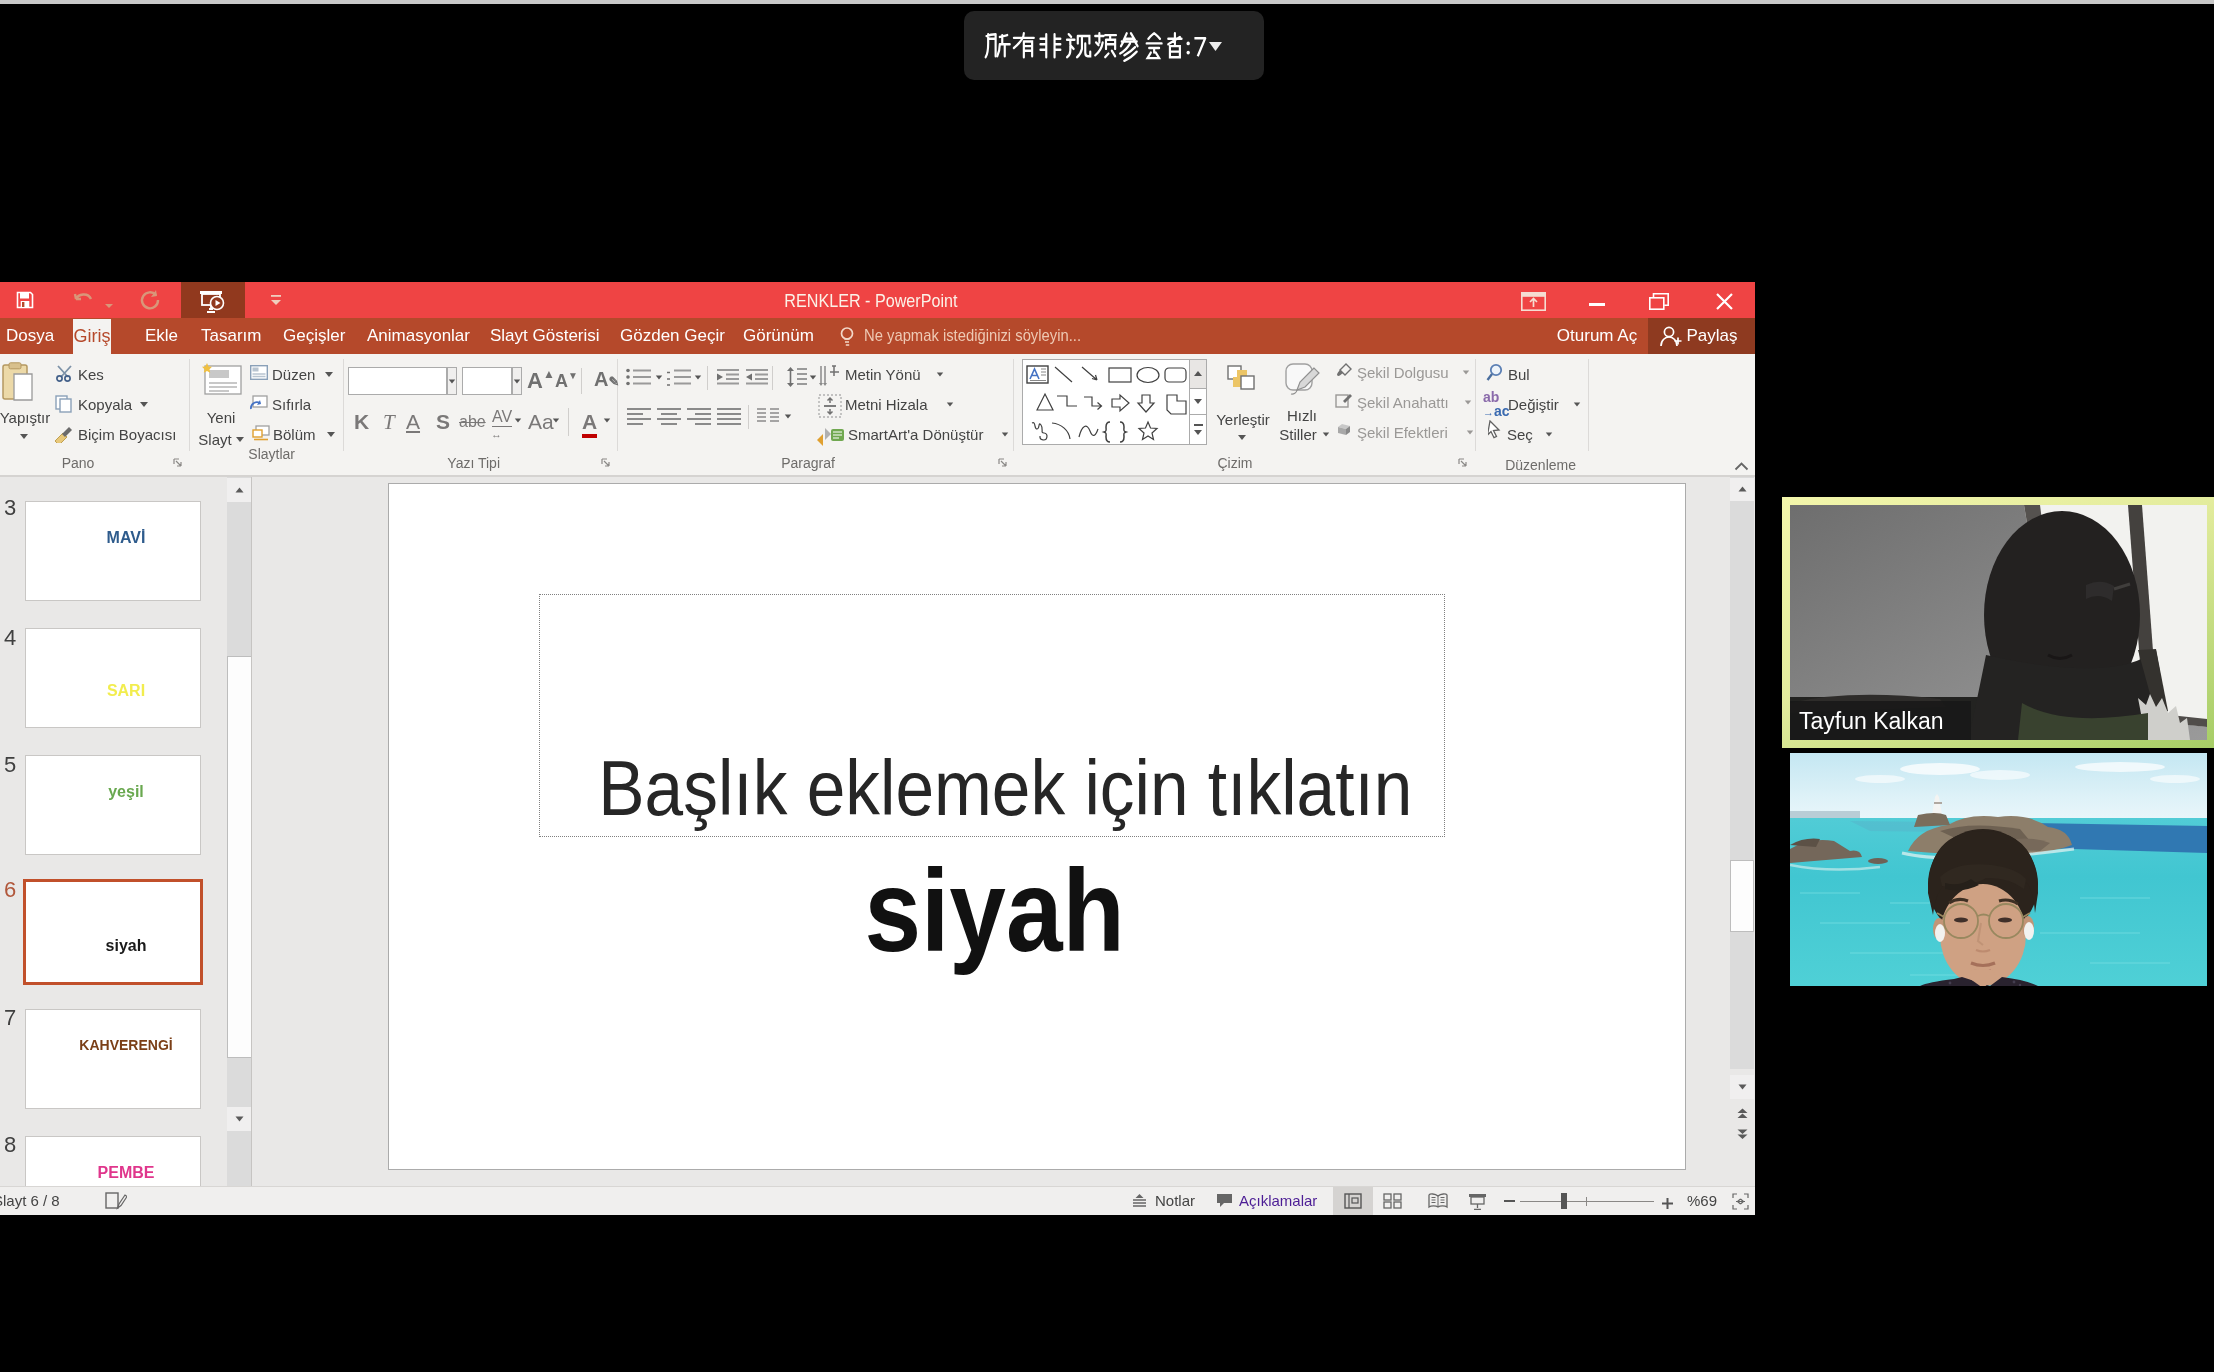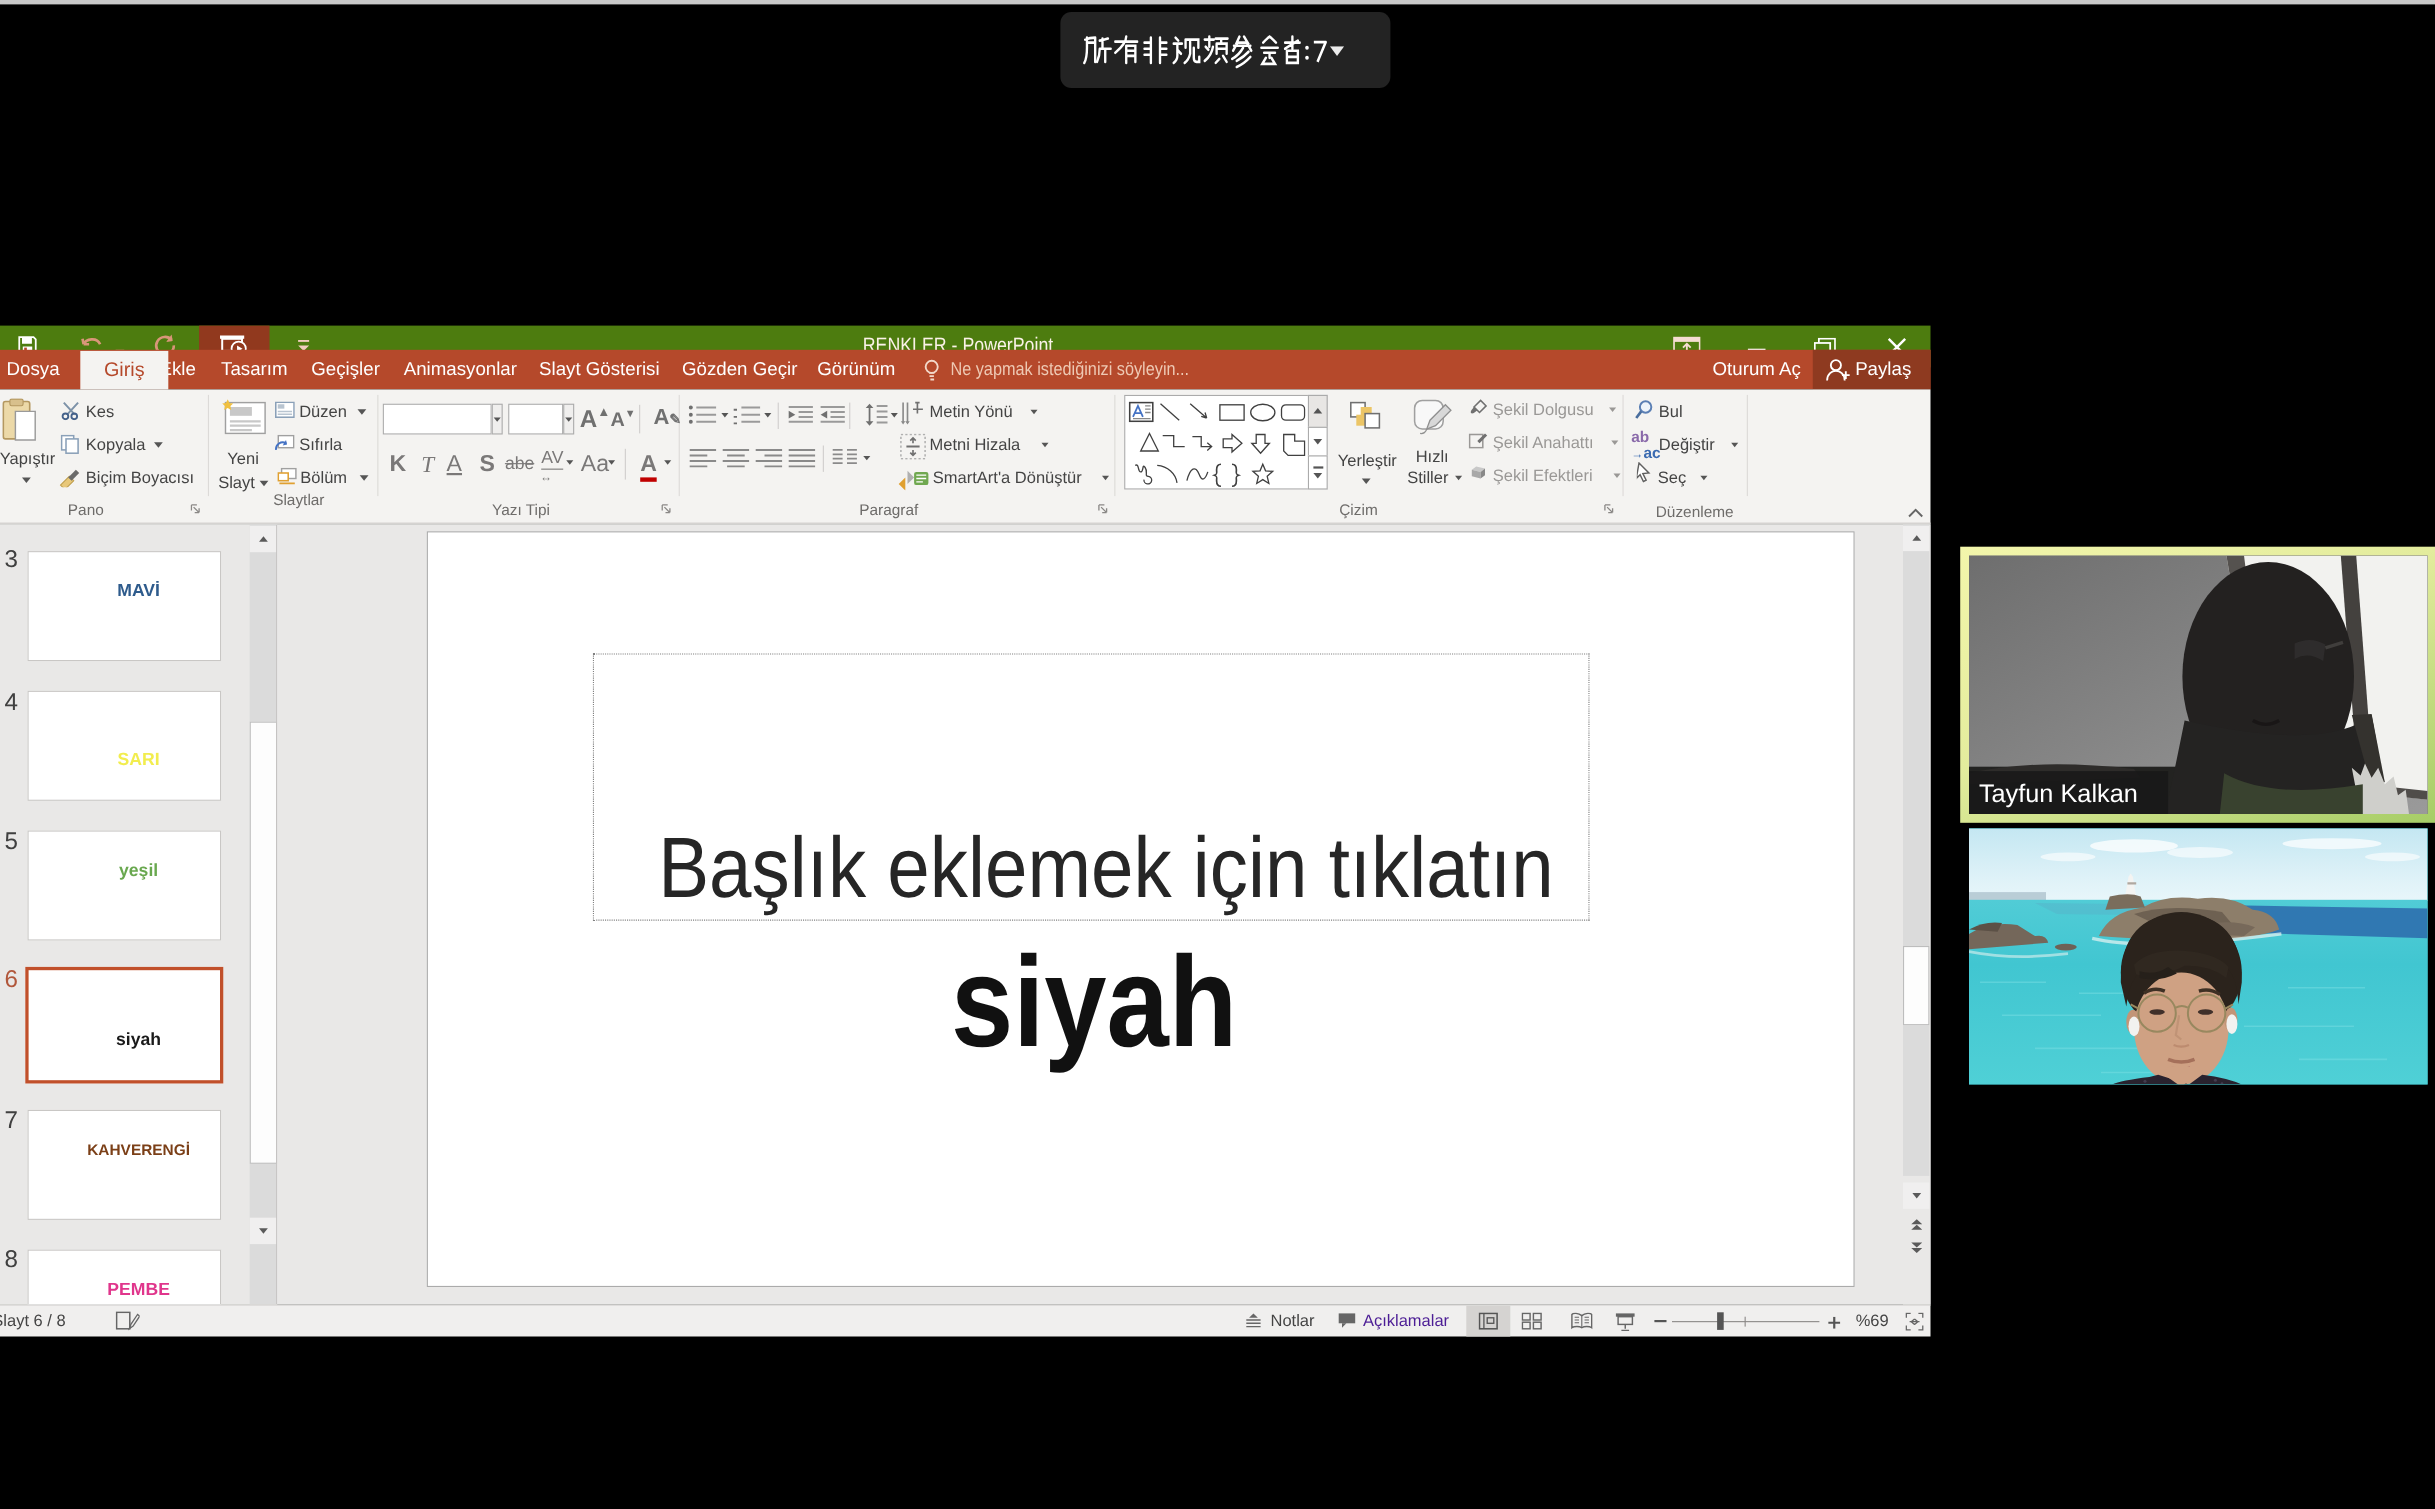--- a/index.html
+++ b/index.html
@@ -1,27 +1,27 @@
 <!DOCTYPE html>
 <html><head><meta charset="utf-8">
 <style>
 html,body{margin:0;padding:0;background:#000;}
 body{width:2214px;height:1372px;position:relative;overflow:hidden;font-family:"Liberation Sans",sans-serif;-webkit-font-smoothing:antialiased;}
 .a{position:absolute;}
 
 #topstrip{left:0;top:0;width:2214px;height:4px;background:#c9c9c9;}
 #zoombtn{left:964px;top:11px;width:300px;height:69px;background:#232323;border-radius:10px;}
 
-#titlebar{left:0;top:296px;width:1755px;height:38px;background:#4d7c0f;}
+#titlebar{left:0;top:282px;width:1755px;height:38px;background:#ef4444;}
 #tabrow{left:0;top:318px;width:1755px;height:36px;background:#b5492b;}
 #ribbon{left:0;top:354px;width:1755px;height:121px;background:#f4f3f1;border-bottom:2px solid #d5d3d1;}
 #content{left:0;top:477px;width:1755px;height:709px;background:#e9e8e7;}
 #statusbar{left:0;top:1186px;width:1755px;height:29px;background:#f0efee;border-top:1px solid #d8d6d4;box-sizing:border-box;}
 .ttab{position:absolute;top:0;height:36px;line-height:36px;color:#fff;font-size:17px;text-align:center;white-space:nowrap;}
-#giristab{left:73px;top:319px;width:80px;height:35px;background:#f4f3f1;color:#b5492b;font-size:18px;text-align:center;line-height:35px;}
+#giristab{left:73px;top:319px;width:38px;height:35px;background:#f4f3f1;color:#b5492b;font-size:18px;text-align:center;line-height:35px;}
 .wt{color:#fbf2e8;}
 .rtext{position:absolute;font-size:15px;color:#444;white-space:nowrap;line-height:18px;}
 .rlabel{position:absolute;font-size:14px;color:#6e6c6a;white-space:nowrap;}
 .rsep{position:absolute;top:5px;height:92px;width:1px;background:#dcdad8;}
 .tri{position:absolute;width:0;height:0;border-left:4px solid transparent;border-right:4px solid transparent;border-top:5px solid #555;}
 
 #panel{left:0;top:477px;width:252px;height:709px;background:#e9e8e7;overflow:hidden;}
 .thumb{position:absolute;left:25px;width:174px;height:98px;background:#fff;border:1px solid #c9c7c5;}
 .tnum{position:absolute;left:4px;width:20px;font-size:22px;color:#404040;}
 .ttxt{position:absolute;left:0;width:100%;text-align:center;font-weight:bold;font-size:16px;}

